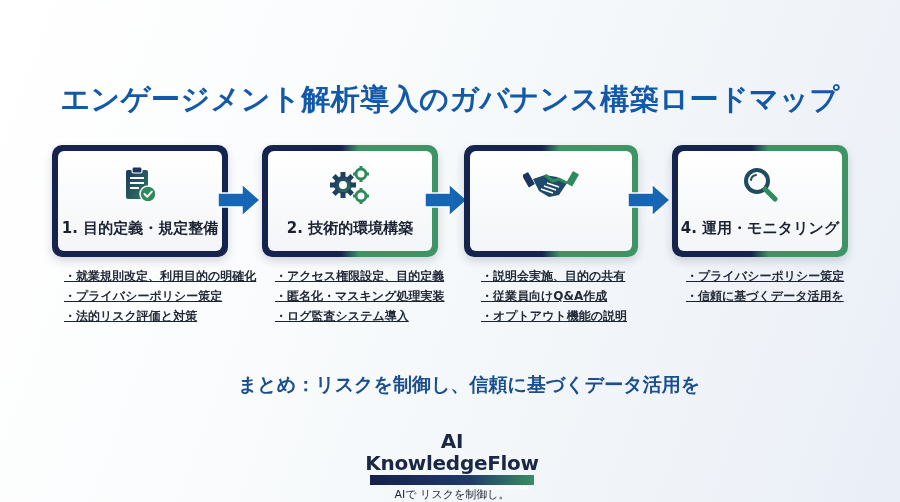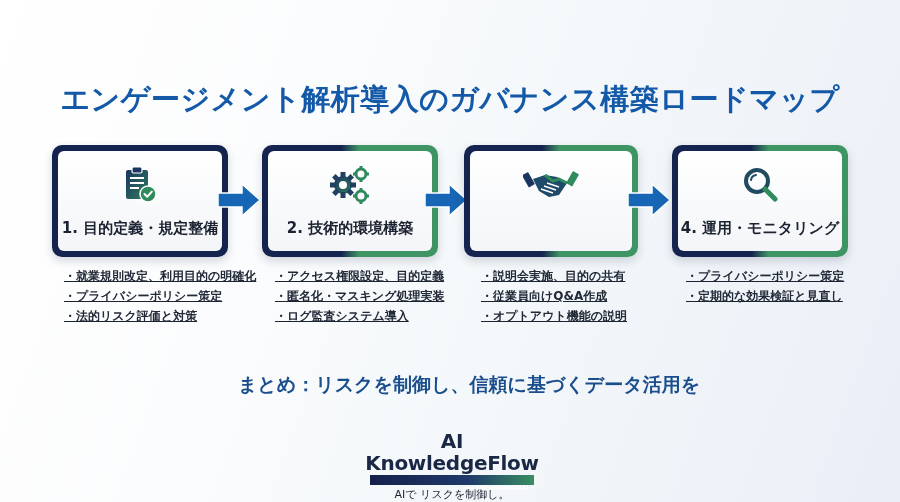--- a/index.html
+++ b/index.html
@@ -166,21 +166,21 @@
   <li>匿名化・マスキング処理実装</li>
   <li>ログ監査システム導入</li>
 </ul>
 <ul class="list" style="left:469px;">
   <li>説明会実施、目的の共有</li>
   <li>従業員向けQ&amp;A作成</li>
   <li>オプトアウト機能の説明</li>
 </ul>
 <ul class="list" style="left:674px;">
   <li>プライバシーポリシー策定</li>
-  <li>定期的な効果検証と見直し</li>
+  <li>信頼に基づくデータ活用を</li>
 </ul>
 
 <div class="summary">まとめ：リスクを制御し、信頼に基づくデータ活用を</div>
 
 <div class="logo">
   <div class="logo-name">AI KnowledgeFlow</div>
   <div class="logo-bar">
     <span class="logo-by">by TSCHNODIGITAL</span>
   </div>
   <div class="logo-tag">AIで リスクを制御し。</div>

